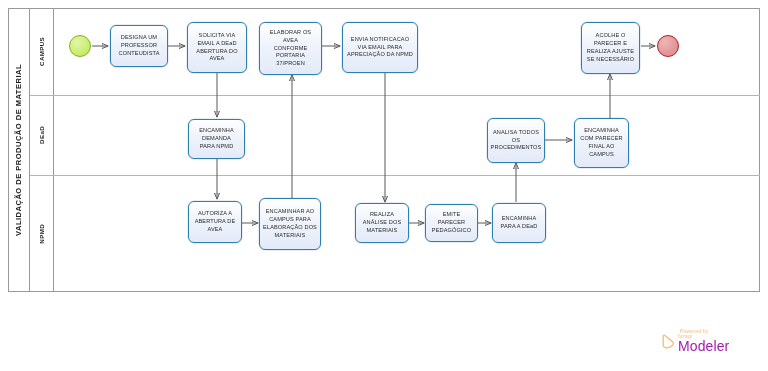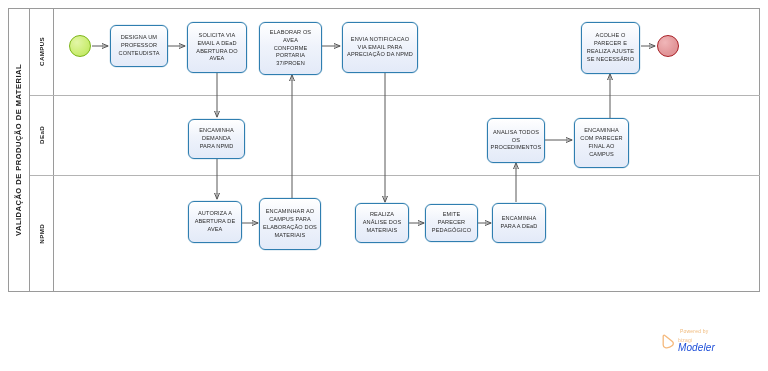--- a/index.html
+++ b/index.html
@@ -157,25 +157,24 @@
     margin-bottom: 1px;
   }
   .badge .names { line-height: 1; }
   .badge .bizagi {
     font-size: 5px;
     color: #f3c08a;
     letter-spacing: 0.2px;
     margin-bottom: 0px;
   }
   .badge .modeler {
-    font-size: 10px;
-    color: #1d4ed8;
+    font-size: 14px;
+    color: #a21caf;
     letter-spacing: 0.1px;
     line-height: 1;
-    font-style: italic;
   }
 </style>
 </head>
 <body>
 
 <div id="canvas">
 
   <div class="pool"></div>
 
   <div class="pool-title">

